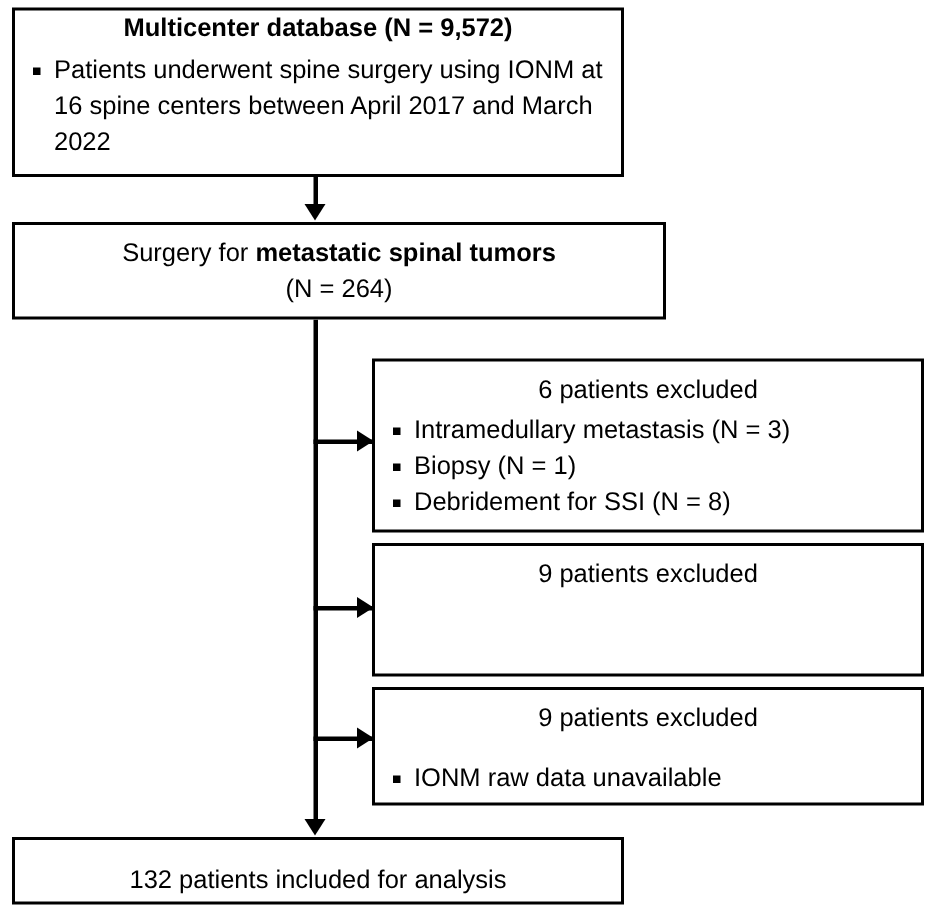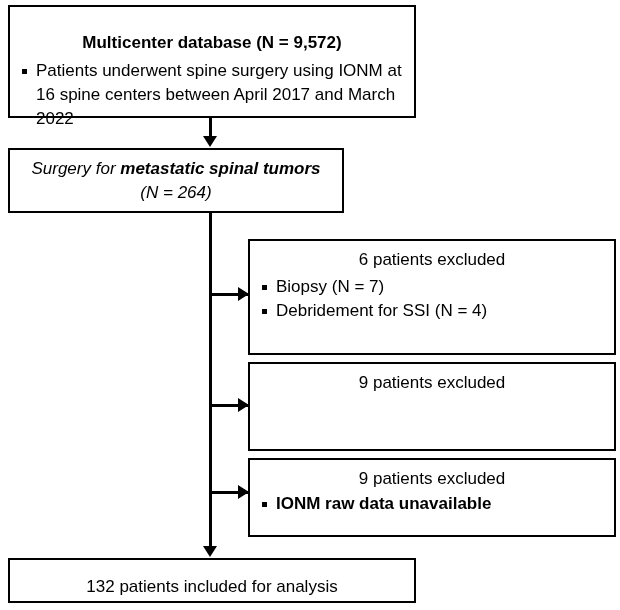--- a/index.html
+++ b/index.html
@@ -52,38 +52,38 @@
     position: absolute;
     left: 3px;
     top: 10px;
     width: 5px;
     height: 5px;
     background: #000000;
   }
 
   
   #box-database { left: 8px; top: 5px; width: 408px; height: 113px; }
-  #box-database .head { margin-top: 24px; }
+  #box-database .head { margin-top: 0; }
   #box-database .body { margin: 4px 10px 0 9px; }
 
   
-  #box-surgery { left: 8px; top: 148px; width: 336px; height: 65px; font-style: italic; }
+  #box-surgery { left: 8px; top: 148px; width: 436px; height: 65px; }
   #box-surgery .line1 { margin-top: 7px; }
 
   
   #box-included { left: 8px; top: 558px; width: 408px; height: 45px; }
   #box-included .line1 { margin-top: 15px; }
 
   
   #box-excl-1 { left: 248px; top: 239px; width: 368px; height: 116px; }
   #box-excl-2 { left: 248px; top: 362px; width: 368px; height: 89px; }
   #box-excl-3 { left: 248px; top: 458px; width: 368px; height: 79px; }
   .excl .head { margin-top: 7px; }
   .excl .body { margin: 3px 8px 0 9px; }
-  #box-excl-3 .body { margin-top: 1px; font-weight: bold; }
+  #box-excl-3 .body { margin-top: 16px; }
 
   
   .vline {
     position: absolute;
     background: #000000;
     width: 3px;
     z-index: 1;
   }
   .hline {
     position: absolute;
@@ -151,22 +151,23 @@
   <div class="arrow-right" id="arrow-2"></div>
 
   <div class="hline" id="branch-3"></div>
   <div class="arrow-right" id="arrow-3"></div>
 
   <div class="arrow-down" id="arrow-trunk-f"></div>
 
   <div class="box excl" id="box-excl-1">
     <div class="ctr head">6 patients excluded</div>
     <ul class="bullet-list body">
-      <li>Biopsy (N = 7)</li>
-      <li>Debridement for SSI (N = 4)</li>
+      <li>Intramedullary metastasis (N = 3)</li>
+      <li>Biopsy (N = 1)</li>
+      <li>Debridement for SSI (N = 8)</li>
     </ul>
   </div>
 
   <div class="box excl" id="box-excl-2">
     <div class="ctr head">9 patients excluded</div>
   </div>
 
   <div class="box excl" id="box-excl-3">
     <div class="ctr head">9 patients excluded</div>
     <ul class="bullet-list body">

